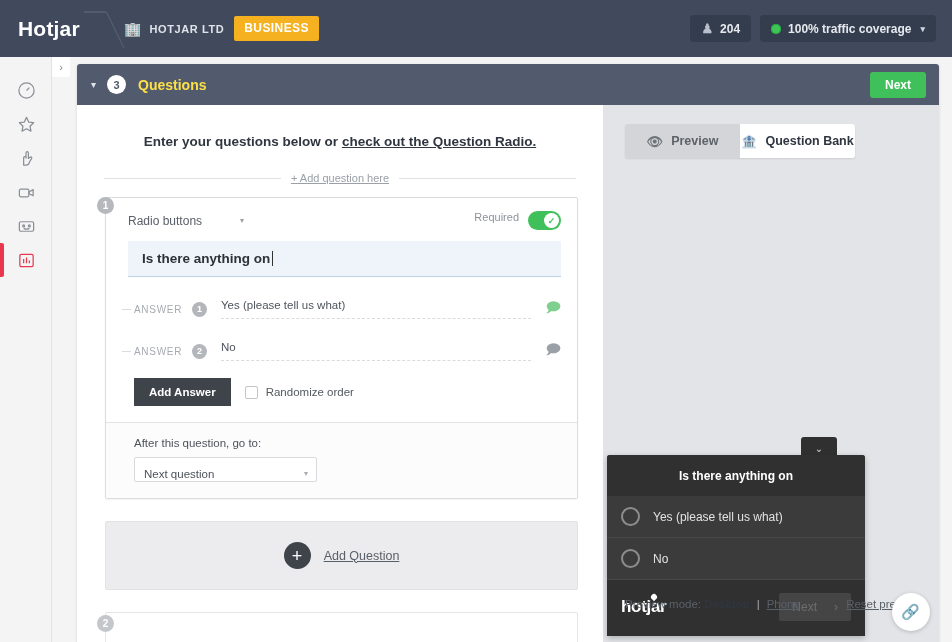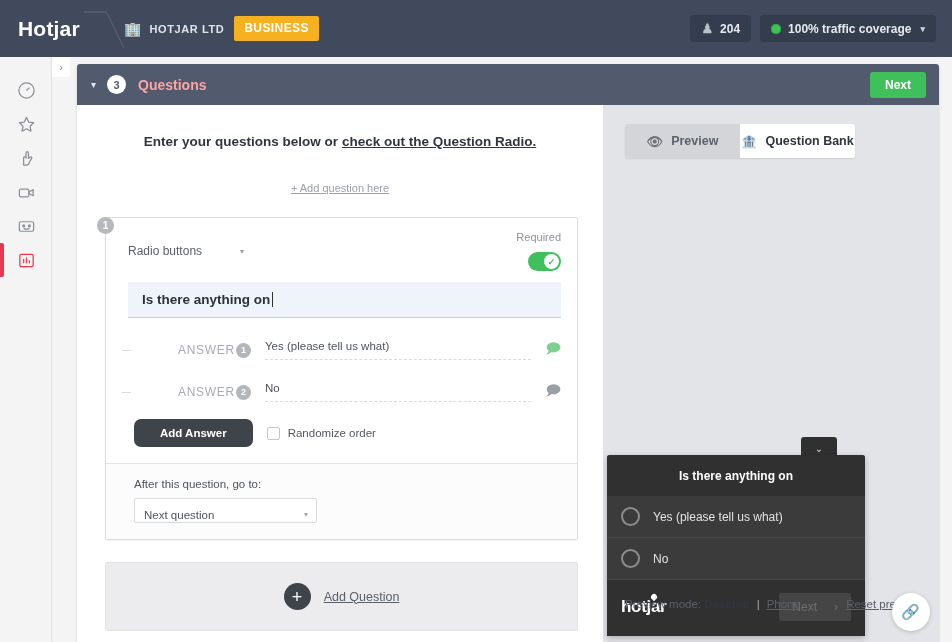--- a/index.html
+++ b/index.html
@@ -90,21 +90,21 @@
     height: 41px; background: #515b6d; display: flex; align-items: center;
     padding: 0 13px 0 14px;
   }
   .step-caret { color: #dfe3e9; font-size: 10px; margin-right: 11px; }
   .step-num {
     width: 19px; height: 19px; border-radius: 50%; background: #fff;
     color: #515b6d; font-size: 11px; font-weight: bold;
     display: flex; align-items: center; justify-content: center;
   }
   .step-title {
-    color: #fca5a5; font-size: 14px; font-weight: bold; margin-left: 12px;
+    color: #fde047; font-size: 14px; font-weight: bold; margin-left: 12px;
   }
   .next-btn {
     margin-left: auto; background: #3fc05a; color: #fff;
     font-size: 12px; font-weight: bold; padding: 6px 15px;
     border: none; border-radius: 3px; cursor: pointer;
   }
 
   .body-split { display: flex; height: 537px; }
   .left-pane {
     width: 526px; background: #fff; padding: 0 0 0 0; position: relative;
@@ -114,21 +114,21 @@
     width: 336px; background: #e2e4e7; position: relative;
   }
 
   
   .intro {
     text-align: center; font-size: 13.5px; color: #2f3640;
     font-weight: bold; padding-top: 29px;
   }
   .intro a { color: #2f3640; text-decoration: underline; }
   .add-q-divider {
-    margin: 23px 27px 0; display: flex; align-items: center; gap: 10px; flex-direction: column;
+    margin: 23px 27px 0; display: flex; align-items: center; gap: 10px;
   }
   .add-q-divider .line { flex: 1; height: 1px; background: #e1e1e3; }
   .add-q-divider a {
     font-size: 11px; color: #9aa0a8; text-decoration: underline; white-space: nowrap;
   }
 
   .q-wrap { position: relative; margin: 13px 25px 0 20px; }
   .q-badge {
     position: absolute; left: 0; top: 0; width: 17px; height: 17px;
     border-radius: 50%; background: #b5b8bd; color: #fff;
@@ -139,21 +139,21 @@
   .q-card {
     margin-left: 8px; border: 1px solid #dcdcde; border-radius: 2px;
     background: #fff; box-shadow: 0 1px 2px rgba(0,0,0,.05);
   }
   .q-top { padding: 13px 16px 0 22px; }
   .q-type-row { display: flex; align-items: center; }
   .q-type {
     font-size: 12px; color: #5a6069; display: flex; align-items: center; gap: 38px;
   }
   .q-type .caret { font-size: 8px; color: #9b9fa6; }
-  .req-wrap { margin-left: auto; display: flex; align-items: flex-end; gap: 9px; flex-direction: column; }
+  .req-wrap { margin-left: auto; display: flex; align-items: flex-start; gap: 9px; }
   .req-label { font-size: 11px; color: #8d939b; }
   .toggle {
     width: 33px; height: 19px; border-radius: 10px; background: #3fc05a;
     position: relative;
   }
   .toggle .knob {
     position: absolute; right: 2px; top: 2px; width: 15px; height: 15px;
     border-radius: 50%; background: #fff;
     display: flex; align-items: center; justify-content: center;
     color: #3fc05a; font-size: 9px; font-weight: bold;
@@ -170,41 +170,41 @@
 
   .answers { padding: 11px 16px 0 28px; }
   .ans-row {
     display: flex; align-items: center; height: 42px; position: relative;
   }
   .ans-row::before {
     content: ""; position: absolute; left: -12px; top: 21px;
     width: 9px; height: 1px; background: #dadbdd;
   }
   .ans-label {
-    font-size: 12px; color: #a7abb1; letter-spacing: .7px; width: 58px; margin-left: 44px;
+    font-size: 10px; color: #a7abb1; letter-spacing: .7px; width: 58px;
   }
   .ans-num {
     width: 15px; height: 15px; border-radius: 50%; background: #b3b7bc;
     color: #fff; font-size: 9px; font-weight: bold;
     display: flex; align-items: center; justify-content: center; margin-right: 14px;
   }
   .ans-field {
     flex: 1; font-size: 11.5px; color: #4e545c;
     border-bottom: 1px dashed #dadbdd; padding-bottom: 7px;
   }
   .ans-icon { width: 30px; text-align: right; font-size: 14px; color: #9b9fa6; }
   .ans-icon.green { color: #7fcf8e; }
 
   .ans-actions {
     display: flex; align-items: center; gap: 14px;
     padding: 6px 0 16px 28px;
   }
   .add-answer-btn {
     background: #3f434a; color: #fff; font-size: 11.5px; font-weight: bold;
-    border: none; border-radius: 7px; padding: 8px 26px; cursor: pointer;
+    border: none; border-radius: 0; padding: 8px 15px; cursor: pointer;
   }
   .rand-wrap { display: flex; align-items: center; gap: 8px; }
   .checkbox {
     width: 13px; height: 13px; border: 1px solid #c2c5ca; border-radius: 2px;
     background: #fff;
   }
   .rand-label { font-size: 11.5px; color: #54595f; }
 
   .goto-block {
     border-top: 1px solid #e4e4e6; background: #fcfcfc;

